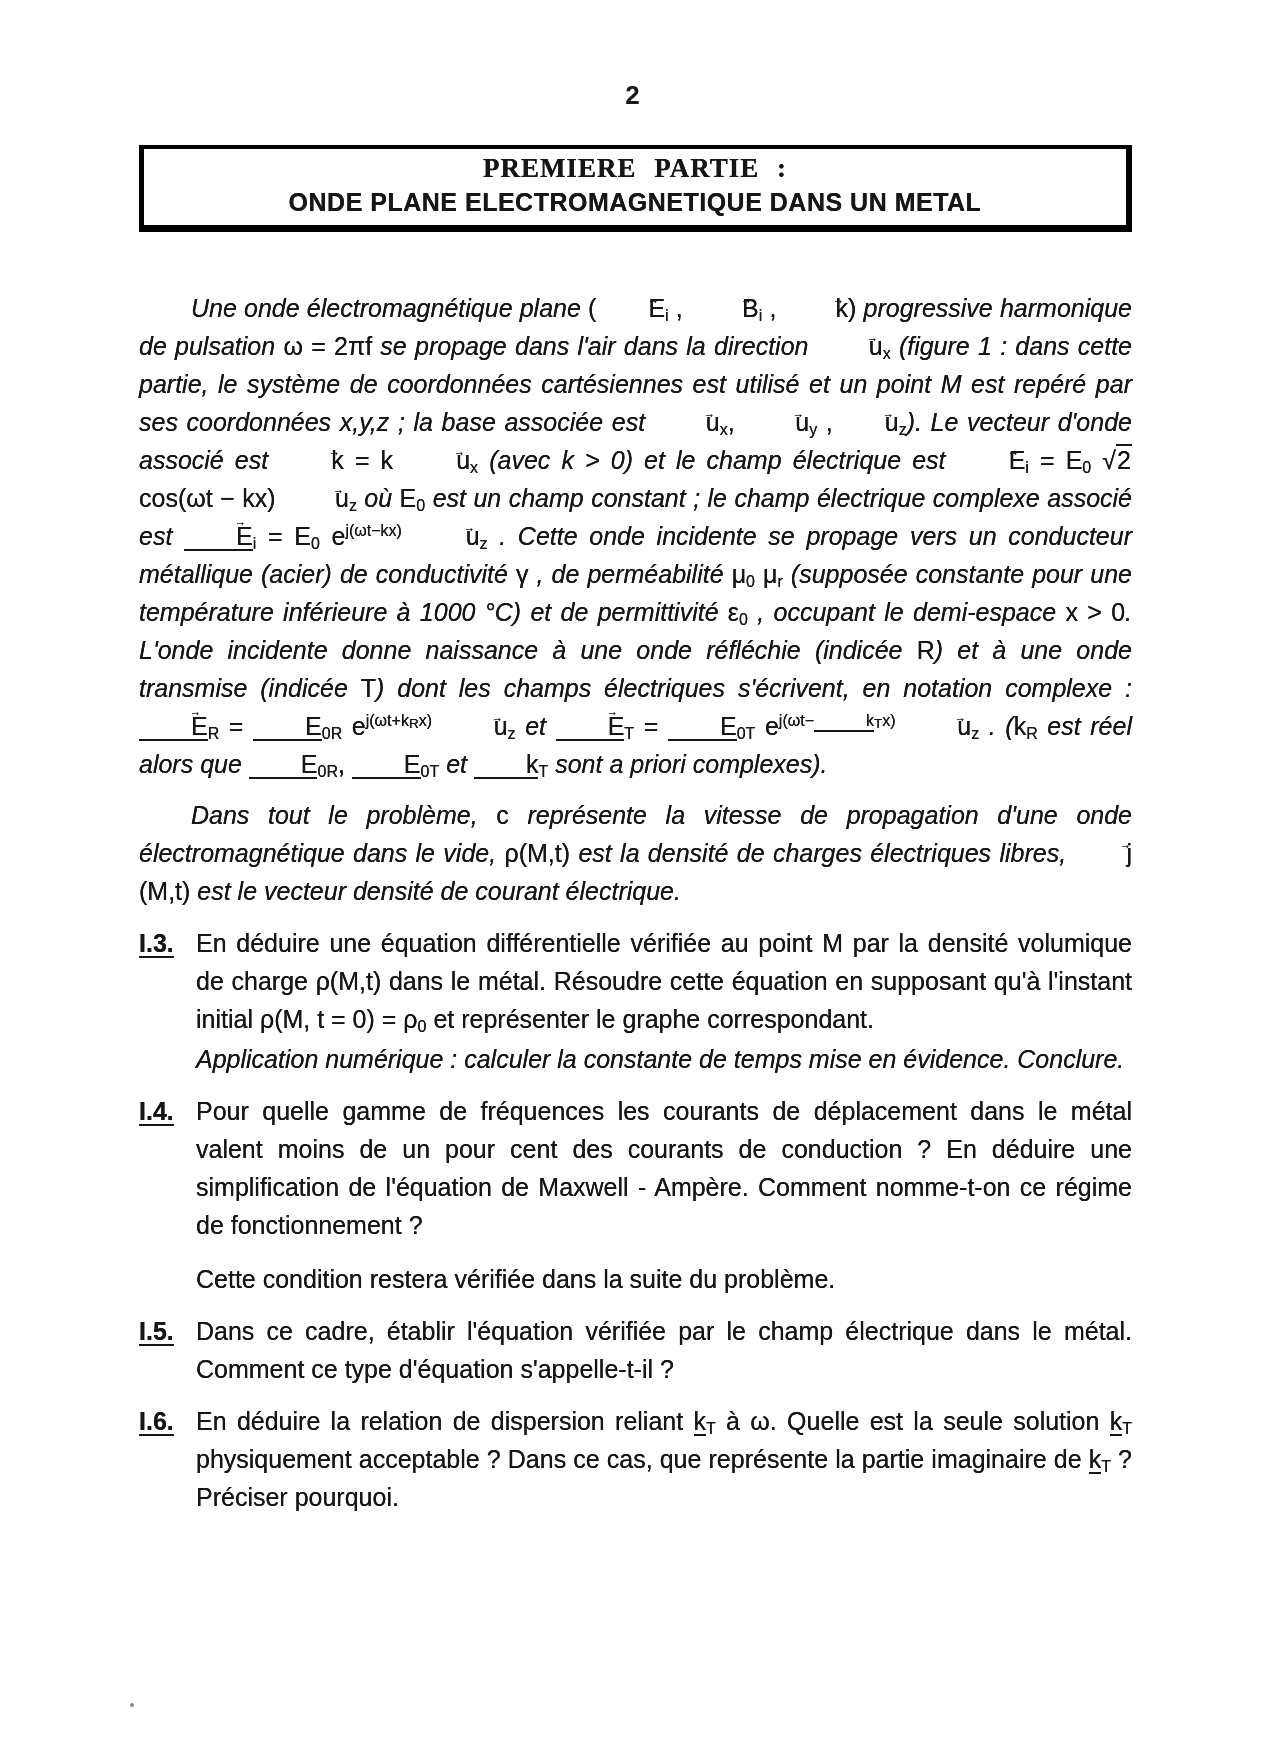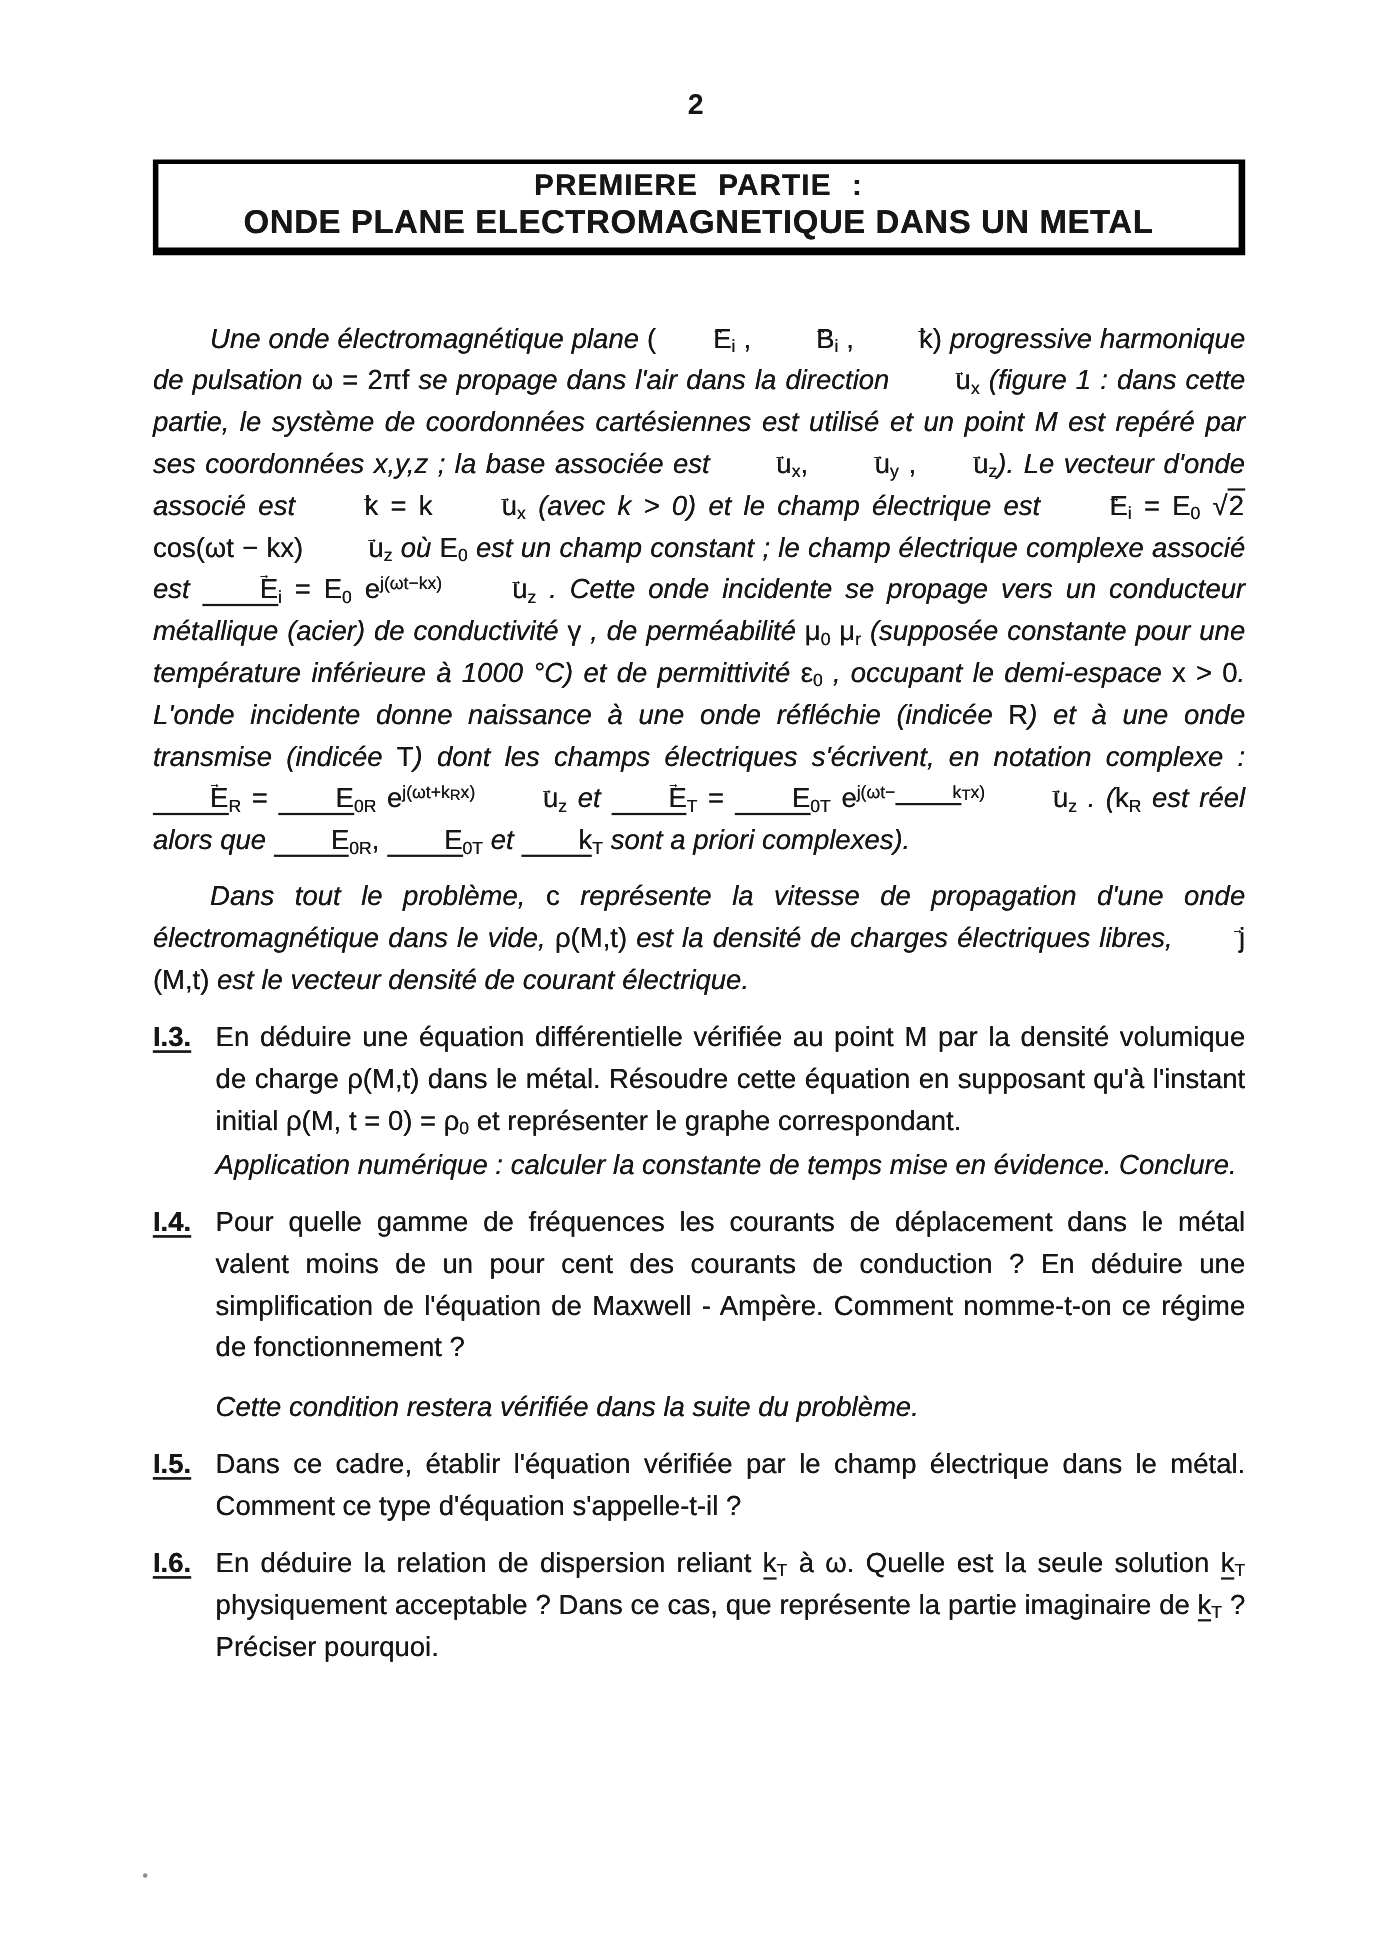--- a/index.html
+++ b/index.html
@@ -24,41 +24,41 @@
 
   .titlebox {
     margin-top:145px;
     border:4px solid #000;
     border-left-width:5px;
     border-right-width:6px;
     border-bottom-width:7px;
     padding:3px 0 5px;
     text-align:center;
   }
-  .title1 { font-size:27px; font-weight:bold; letter-spacing:1px; word-spacing:10px; line-height:33px; }
-  .title2 { font-size:30px; font-weight:bold; letter-spacing:0.5px; line-height:35px; }
+  .title1 { font-size:27px; font-weight:bold; letter-spacing:1px; word-spacing:10px; line-height:33px;font-family:Liberation Serif, serif; }
+  .title2 { font-size:25px; font-weight:bold; letter-spacing:0.5px; line-height:35px; }
 
   .para { margin:13px 0 0; text-align:justify; font-style:italic; }
   .para.first { margin-top:57px; }
   .indent { text-indent:52px; }
 
   .q { display:flex; margin-top:14px; font-style:normal; }
   .qlabel {
     flex:none; width:57px;
     font-weight:bold;
     text-decoration:underline;
     text-decoration-thickness:2px;
     text-underline-offset:4px;
   }
   .qbody { flex:1; text-align:justify; }
   .qbody p { margin:0; }
   .qbody p + p { margin-top:2px;font-style:italic; }
 
   .note-full { margin-top:16px; text-align:justify; font-style:italic; }
-  .note-ind  { margin:16px 0 0 57px; font-style:italic; }
+  .note-ind  { margin:16px 0 0 57px; }
 
   
   .m { font-style:normal; }
   sub, sup { font-size:64%; line-height:0; position:relative; vertical-align:baseline; }
   sub { bottom:-0.28em; }
   sup { top:-0.58em; }
   sup sub { font-size:85%; bottom:-0.2em; }
   .v { display:inline-block; position:relative; font-style:normal; }
   .v::before {
     content:"→";

